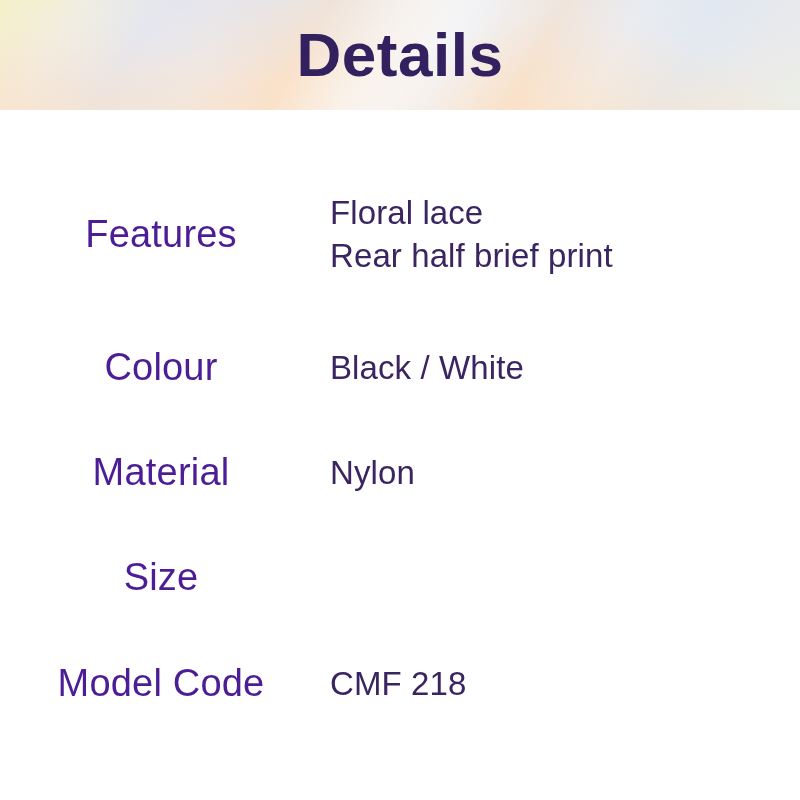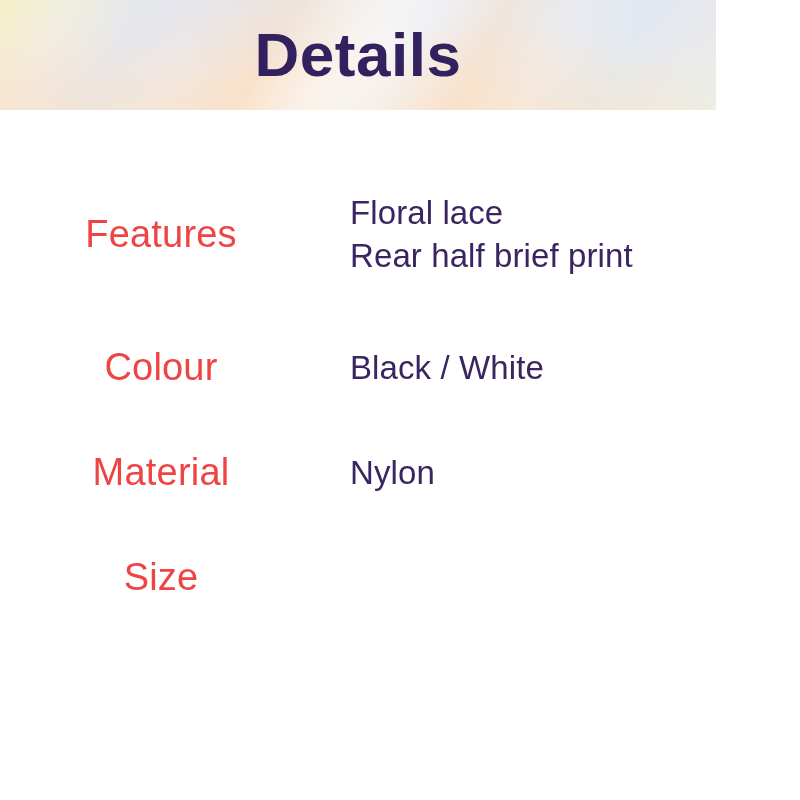--- a/index.html
+++ b/index.html
@@ -19,21 +19,21 @@
     position: relative;
     width: 800px;
     height: 800px;
     background: #ffffff;
     box-sizing: border-box;
   }
 
   
   .header {
     position: relative;
-    width: 716px;
+    width: 800px;
     height: 110px;
     overflow: hidden;
     background:
       linear-gradient(118deg,
         rgba(245,238,205,0.95) 0%,
         rgba(238,234,232,0.85) 9%,
         rgba(228,229,238,0.90) 18%,
         rgba(238,228,222,0.85) 27%,
         rgba(250,224,198,0.95) 38%,
         rgba(246,233,219,0.80) 47%,
@@ -92,21 +92,21 @@
   }
   .spec-label-cell {
     width: 330px;
     flex: 0 0 330px;
     text-align: center;
     box-sizing: border-box;
     padding-right: 8px;
   }
   .spec-label {
     display: inline;
-    color: #ef4444;
+    color: #4c1d95;
     font-size: 38px;
     font-weight: normal;
     letter-spacing: 0.2px;
     white-space: nowrap;
   }
   .spec-value-cell {
     flex: 1 1 auto;
     text-align: left;
     box-sizing: border-box;
     padding-left: 0px;
@@ -115,21 +115,20 @@
     color: #3b2560;
     font-size: 33px;
     font-weight: normal;
     letter-spacing: 0.1px;
     line-height: 43px;
     white-space: nowrap;
   }
   .spec-value-line {
     display: block;
     white-space: nowrap;
-    margin-left: 20px;
   }
 
   
   .row-features  { height: 160px; }
   .row-material  { height: 104px; }
   .row-colour    { height: 106px; }
   .row-size      { height: 106px; gap: 48px; }
   .row-modelcode { height: 106px; }
 </style>
 </head>
@@ -178,15 +177,25 @@
         </div>
       </div>
     </div>
 
     <div class="spec-row row-size">
       <div class="spec-label-cell">
         <span class="spec-label">Size</span>
       </div>
     </div>
 
+    <div class="spec-row row-modelcode">
+      <div class="spec-label-cell">
+        <span class="spec-label">Model Code</span>
+      </div>
+      <div class="spec-value-cell">
+        <div class="spec-value">
+          <span class="spec-value-line">CMF 218</span>
+        </div>
+      </div>
+    </div>
 
   </div>
 </div>
 
 </body></html>

